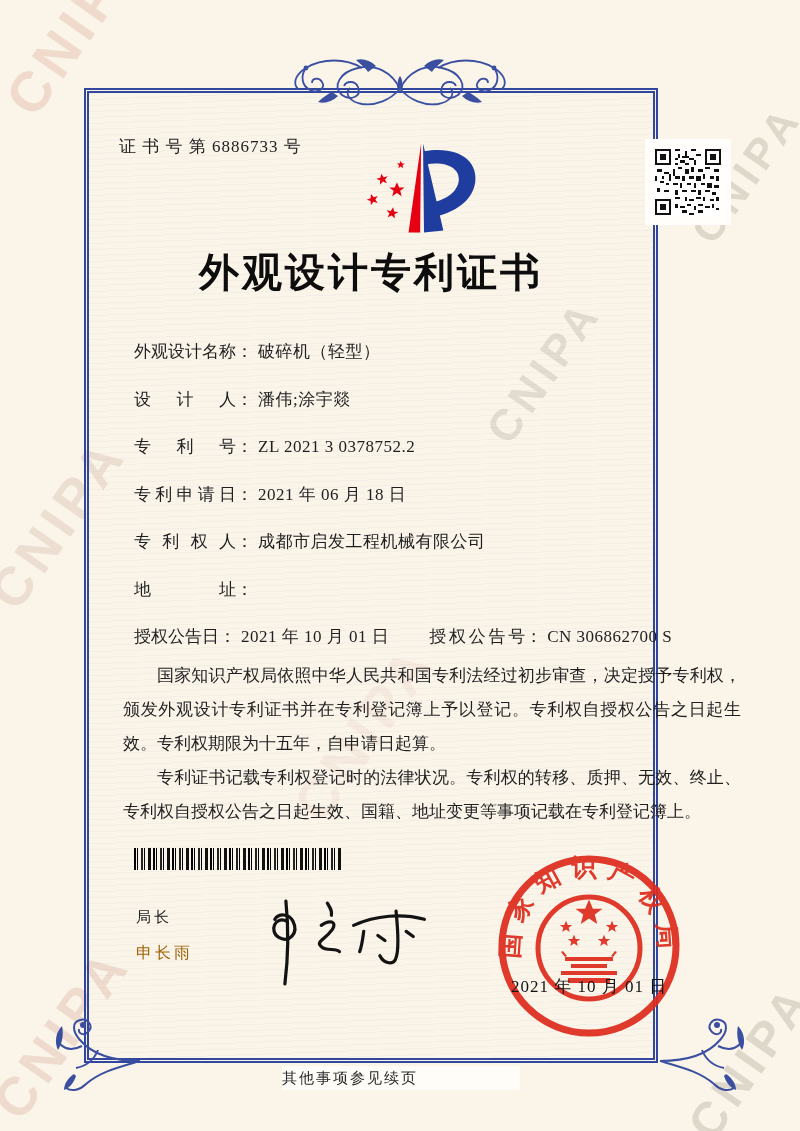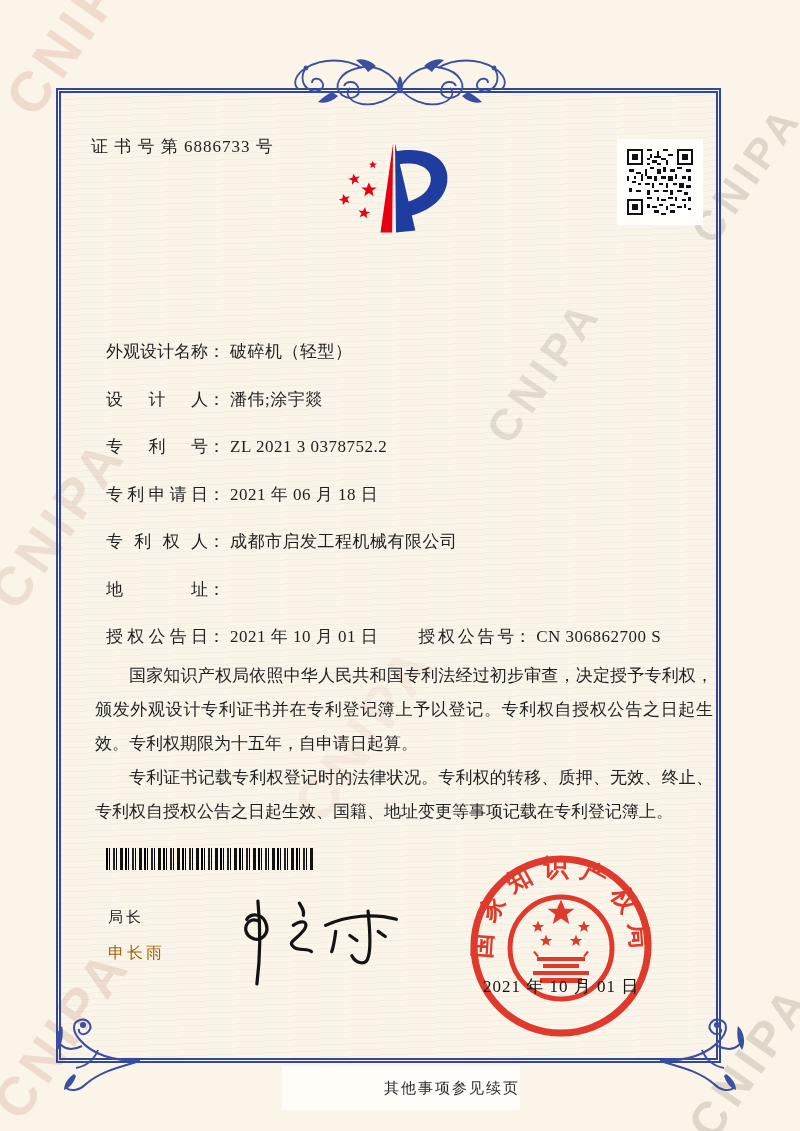--- a/index.html
+++ b/index.html
@@ -18,21 +18,21 @@
   }
   .wm1{left:-24px;top:-6px;font-size:56px;color:rgba(230,196,178,.55);}
   .wm2{left:668px;top:150px;font-size:42px;color:rgba(203,196,182,.60);}
   .wm3{left:462px;top:346px;font-size:44px;color:rgba(206,198,186,.55);}
   .wm4{left:-40px;top:492px;font-size:54px;color:rgba(222,202,186,.50);}
   .wm5{left:264px;top:700px;font-size:56px;color:rgba(238,216,202,.38);}
   .wm6{left:-36px;top:1002px;font-size:54px;color:rgba(230,198,182,.55);}
   .wm7{left:662px;top:1034px;font-size:48px;color:rgba(203,196,182,.60);}
   
   .frame{
-    position:absolute;left:56px;top:88px;width:665px;height:975px;
+    position:absolute;left:84px;top:88px;width:574px;height:975px;
     border:5px double #31479e;box-sizing:border-box;z-index:2;padding-left:24px;
   }
   .frame::before{
     content:'';position:absolute;inset:0;pointer-events:none;
     background:repeating-linear-gradient(178deg,rgba(110,120,160,.05) 0 1px,transparent 1px 6px);
   }
   .flourish{position:absolute;z-index:3;pointer-events:none;}
   .flourish-top{left:50%;top:56px;transform:translateX(-50%);}
   .flourish-bl{left:52px;top:1016px;}
   .flourish-br{left:660px;top:1016px;transform:scaleX(-1);}
@@ -75,22 +75,22 @@
   .seal{position:absolute;left:405px;top:758px;width:190px;height:190px;z-index:5;}
   .seal svg{position:absolute;inset:0;opacity:.92;}
   .seal-date{
     position:absolute;left:0;top:124px;width:100%;text-align:center;
     font-size:17px;color:#141414;letter-spacing:1px;z-index:6;
   }
   
   .page-info{position:absolute;left:0;top:938px;width:100%;text-align:center;
     font-size:14px;letter-spacing:2px;color:#2a2a2a;}
   .cont-patch{
-    position:absolute;left:282px;top:1066px;width:238px;height:44px;z-index:4;
-    background:#fffdf8;display:flex;align-items:center;justify-content:flex-end;
+    position:absolute;left:282px;top:1066px;width:238px;height:24px;z-index:4;
+    background:#fffdf8;display:flex;align-items:center;justify-content:flex-start;
   }
   .cont-note{font-size:15px;letter-spacing:2px;color:#2a2a2a;}
 </style>
 </head>
 <body>
 
 <div class="wm wm1">CNIPA</div>
 <div class="wm wm2">CNIPA</div>
 <div class="wm wm3">CNIPA</div>
 <div class="wm wm4">CNIPA</div>
@@ -167,20 +167,21 @@
   <div class="qr-patch">
     <svg viewBox="0 0 29 29" shape-rendering="crispEdges">
       <rect width="29" height="29" fill="#fff"></rect>
       <path fill="#111" d="M0,0h7v7h-7z M22,0h7v7h-7z M0,22h7v7h-7z"></path>
       <path fill="#fff" d="M1,1h5v5h-5z M23,1h5v5h-5z M1,23h5v5h-5z"></path>
       <path fill="#111" d="M2,2h3v3h-3z M24,2h3v3h-3z M2,24h3v3h-3z"></path>
       <path fill="#111" d="M9,0h2v1h-2z M13,1h1v2h-1z M16,0h2v1h-2z M10,2h1v2h-1z M12,3h3v1h-3z M18,2h2v1h-2z M9,4h1v1h-1z M15,4h2v1h-2z M11,5h2v1h-2z M17,5h1v2h-1z M9,6h1v1h-1z M13,6h2v1h-2z M1,9h2v1h-2z M4,10h2v1h-2z M0,12h1v2h-1z M3,12h1v1h-1z M6,11h1v3h-1z M2,14h2v1h-2z M5,15h1v1h-1z M1,17h1v2h-1z M4,18h2v1h-2z M8,9h1v3h-1z M10,8h2v1h-2z M13,9h2v2h-2z M16,8h1v2h-1z M19,9h2v1h-2z M22,8h2v1h-2z M26,9h2v1h-2z M9,12h2v1h-2z M12,12h1v2h-1z M15,12h2v1h-2z M18,12h2v2h-2z M21,11h1v2h-1z M24,12h2v1h-2z M27,12h1v2h-1z M8,15h2v1h-2z M11,15h1v2h-1z M14,15h2v1h-2z M17,15h1v2h-1z M20,15h2v1h-2z M23,15h2v2h-2z M26,16h2v1h-2z M9,18h1v2h-1z M12,18h2v1h-2z M16,18h2v1h-2z M19,18h1v2h-1z M22,18h2v1h-2z M25,19h2v1h-2z M9,21h2v1h-2z M13,21h1v2h-1z M15,22h2v1h-2z M18,21h2v1h-2z M21,21h1v2h-1z M24,22h2v1h-2z M27,21h1v2h-1z M9,24h1v2h-1z M11,25h2v1h-2z M14,24h2v1h-2z M17,25h1v2h-1z M19,24h2v1h-2z M22,25h2v1h-2z M25,24h1v2h-1z M27,26h1v1h-1z M12,27h2v1h-2z M15,28h2v1h-2z M19,27h2v1h-2z"></path>
     </svg>
   </div>
 
+  <div class="doc-title">外观设计专利证书</div>
 
   <div class="fields">
     <div class="field-row">
       <span class="flabel">外观设计名称</span>
         <span class="colon">：</span>
       <span class="fvalue">破碎机（轻型）</span>
     </div>
     <div class="field-row">
       <span class="flabel">设计人</span>
         <span class="colon">：</span>

